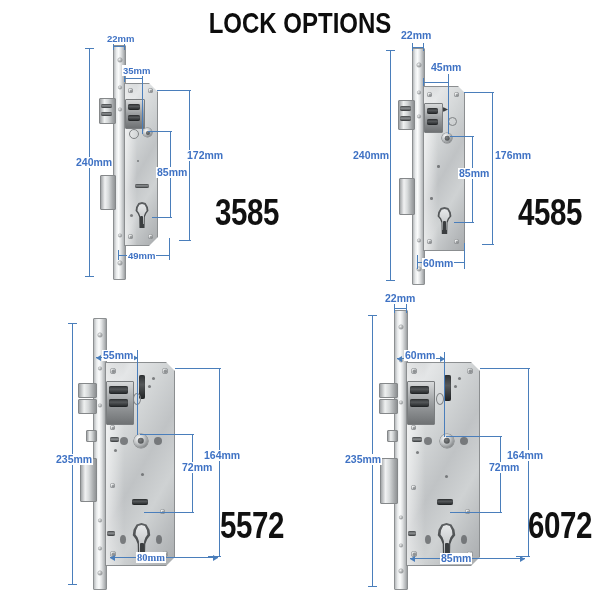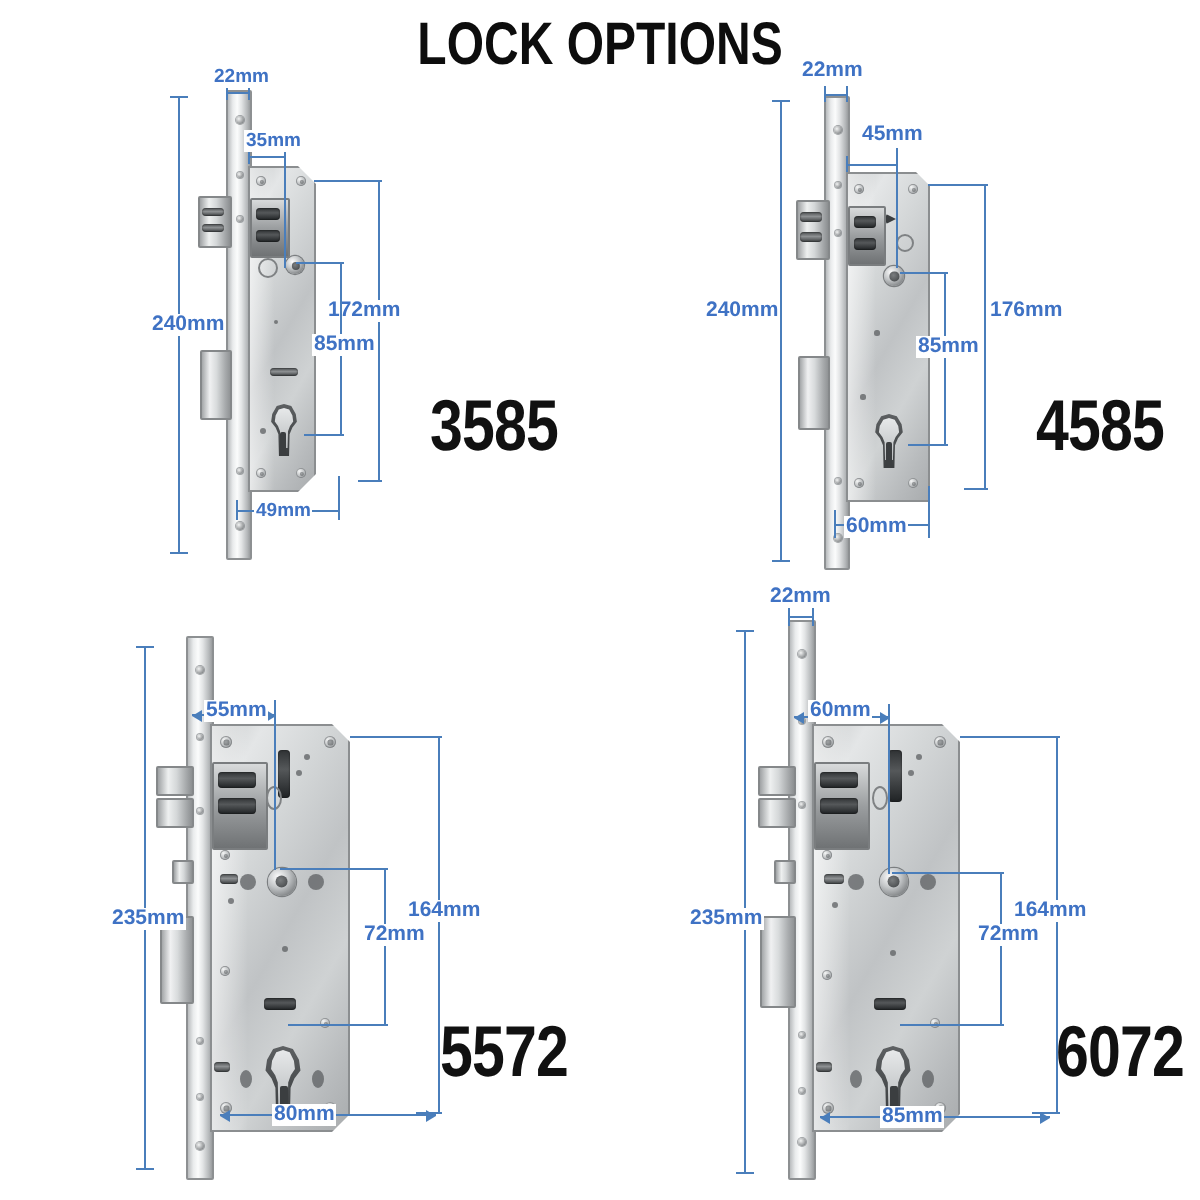--- a/index.html
+++ b/index.html
@@ -157,21 +157,21 @@
     <div class="dimlabel" style="left:122px;top:65px;">35mm</div>
 
     <div class="dimline v" style="left:89px;top:48px;height:228px;"></div>
     <div class="tick h" style="left:85px;top:48px;width:9px;"></div>
     <div class="tick h" style="left:85px;top:276px;width:9px;"></div>
     <div class="dimlabel big" style="left:75px;top:157px;">240mm</div>
 
     <div class="dimline v" style="left:189px;top:90px;height:150px;"></div>
     <div class="tick h" style="left:157px;top:90px;width:34px;"></div>
     <div class="tick h" style="left:179px;top:240px;width:12px;"></div>
-    <div class="dimlabel big" style="left:163px;top:150px;">172mm</div>
+    <div class="dimlabel big" style="left:186px;top:150px;">172mm</div>
 
     <div class="dimline v" style="left:170px;top:131px;height:86px;"></div>
     <div class="tick h" style="left:148px;top:131px;width:24px;"></div>
     <div class="tick h" style="left:152px;top:217px;width:20px;"></div>
     <div class="dimlabel big" style="left:156px;top:167px;">85mm</div>
 
     <div class="dimline h" style="left:118px;top:255px;width:52px;"></div>
     <div class="tick v" style="left:118px;top:250px;height:10px;"></div>
     <div class="tick v" style="left:169px;top:238px;height:22px;"></div>
     <div class="dimlabel" style="left:127px;top:250px;">49mm</div>
@@ -318,21 +318,21 @@
     <div class="dimlabel big" style="left:203px;top:160px;">164mm</div>
 
     <div class="dimline v" style="left:192px;top:144px;height:78px;"></div>
     <div class="tick h" style="left:140px;top:144px;width:54px;"></div>
     <div class="tick h" style="left:144px;top:222px;width:50px;"></div>
     <div class="dimlabel big" style="left:181px;top:172px;">72mm</div>
 
     <div class="dimline h" style="left:110px;top:267px;width:108px;"></div>
     <div class="arrow l" style="left:110px;top:264.5px;"></div>
     <div class="arrow r" style="left:213px;top:264.5px;"></div>
-    <div class="dimlabel big" style="left:136px;top:262px;">80mm</div>
+    <div class="dimlabel big" style="left:136px;top:262px;font-family:Liberation Serif, serif;">80mm</div>
 
     <div class="model" style="left:220px;top:215px;">5572</div>
   </div>
 
   <div class="lock" style="left:300px;top:290px;width:300px;height:310px;">
 
     <div class="faceplate" style="left:94px;top:20px;width:12px;height:278px;">
       <div class="fp-hole" style="top:14px;"></div>
       <div class="fp-hole sm" style="top:48px;"></div>
       <div class="fp-hole sm" style="top:90px;"></div>

